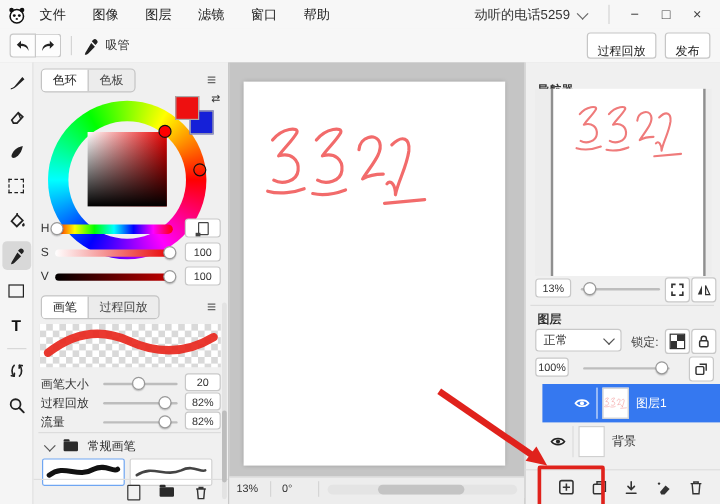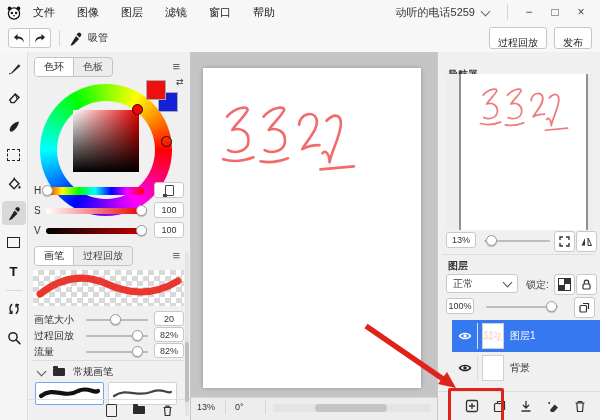--- a/index.html
+++ b/index.html
@@ -42,21 +42,21 @@
   .wheel{position:absolute;width:132px;height:132px;border-radius:50%;
     background:conic-gradient(from 90deg,#f00,#f0f,#00f,#0ff,#0f0,#ff0,#f00);}
   .wheel-hole{position:absolute;left:17px;top:17px;width:98px;height:98px;border-radius:50%;background:#f0f0f0;}
   .sv-square{position:absolute;left:33px;top:26px;width:66px;height:62px;
     background:linear-gradient(to top,#000,rgba(0,0,0,0)),linear-gradient(to right,#fff,#e80000);}
   .ring-sel{position:absolute;width:11px;height:11px;border:1.6px solid #111;border-radius:50%;box-sizing:border-box;}
   .scrollbar-v{position:absolute;width:4px;background:#e3e3e3;border-radius:2px;}
   .scroll-thumb{position:absolute;background:#bdbdbd;border-radius:2px;}
   .statusbar{position:absolute;left:0;right:0;bottom:0;height:22px;background:#ededed;border-top:1px solid #d8d8d8;}
   .layer-row{position:absolute;left:14px;right:0;height:32px;display:flex;align-items:center;}
-  .layer-row.selected{background:#3578f0;}
+  .layer-row.selected{background:#3578f0;padding-left:20px;}
   .layer-thumb{width:22px;height:26px;background:#fff;border:1px solid #d0d0d0;box-sizing:border-box;display:flex;align-items:center;justify-content:center;}
   .red-box{position:absolute;border:3px solid #e0221c;border-radius:2px;z-index:55;}
   .icon16{width:16px;height:16px;display:flex;align-items:center;justify-content:center;}
 </style>
 </head>
 <body>
 
 <svg width="0" height="0" style="position:absolute" aria-hidden="true">
   <defs>
     <symbol id="digits" viewBox="0 0 140 80">

